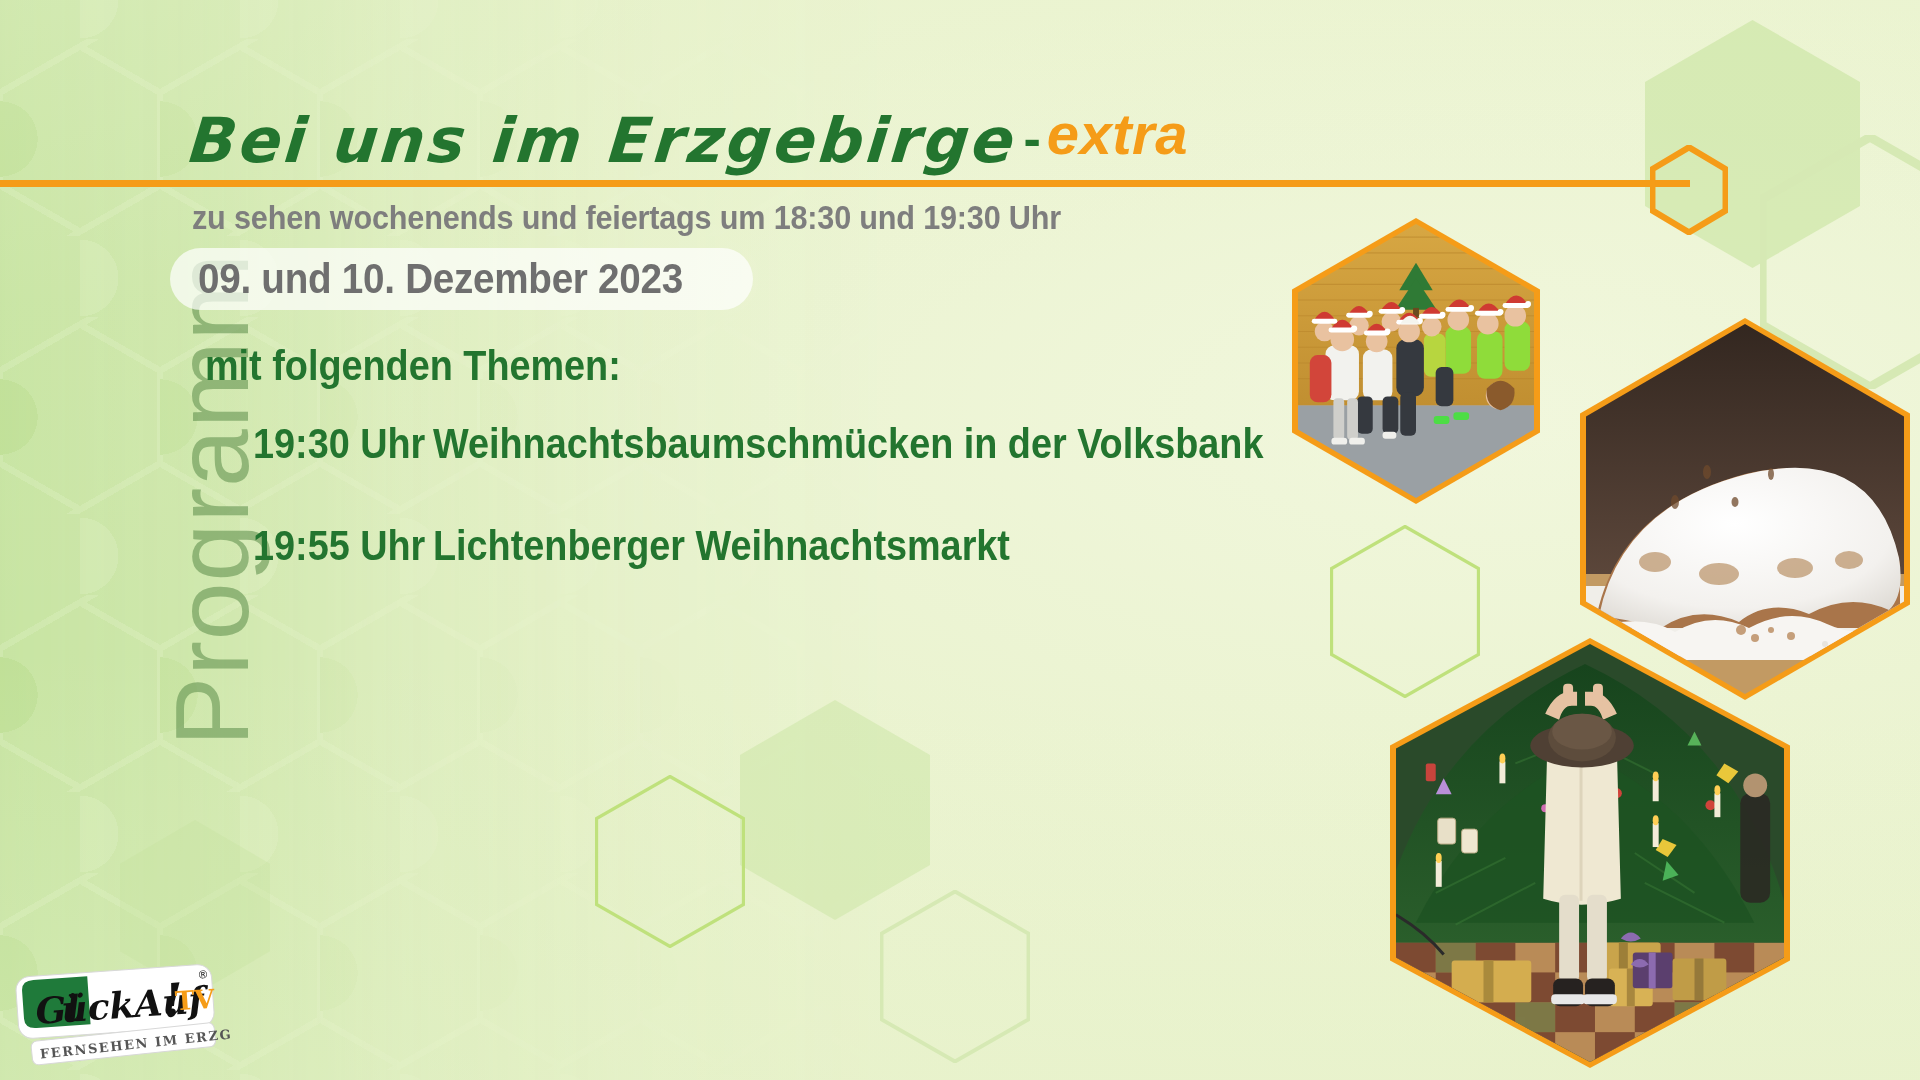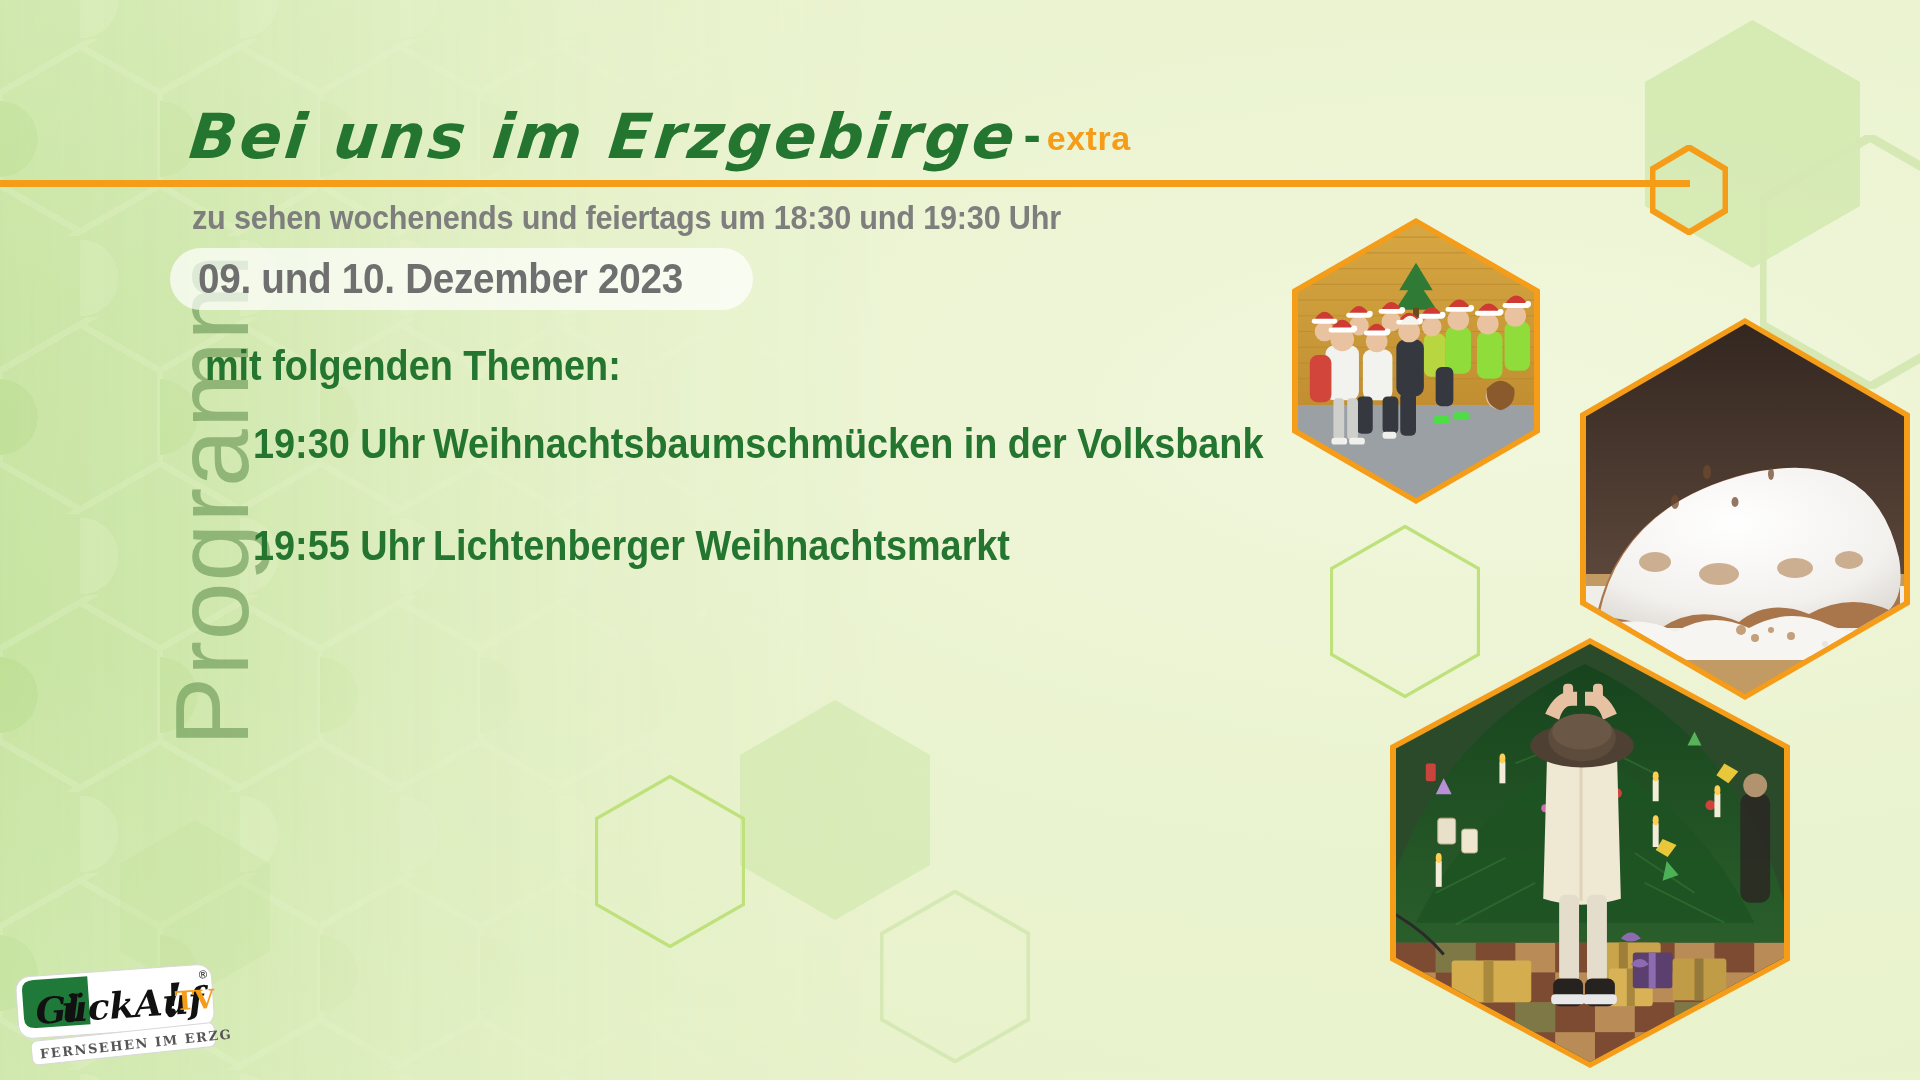--- a/index.html
+++ b/index.html
@@ -45,21 +45,21 @@
   .title-row{position:absolute;left:190px;top:100px;white-space:nowrap;}
   .title-main{
     font-family:"DejaVu Sans", sans-serif;
     font-style:italic;font-weight:bold;
     font-size:62px;color:#23752f;letter-spacing:3px;
     transform:skewX(-6deg);display:inline-block;
   }
   .title-dash{font-family:"Liberation Sans",sans-serif;font-weight:bold;font-size:52px;color:#23752f;display:inline-block;vertical-align:6px;padding:0 6px;}
   .title-extra{
     font-family:"Liberation Sans", sans-serif;font-weight:bold;
-    font-size:34px;color:#f59c18;display:inline-block;vertical-align:8px;letter-spacing:.5px;
+    font-size:58px;color:#f59c18;display:inline-block;vertical-align:8px;letter-spacing:.5px;font-style:italic;
   }
   .rule{position:absolute;left:0;top:180px;width:1690px;height:7px;background:#f59c18;}
   .rule-hex{position:absolute;left:1650px;top:145px;width:78px;height:78px;}
 
   .subtitle{
     position:absolute;left:192px;top:198px;
     font-family:"Liberation Sans", sans-serif;font-weight:bold;
     font-size:34px;color:#7e7e7e;letter-spacing:-.2px;
     transform:scaleX(.90);transform-origin:left center;white-space:nowrap;
   }

